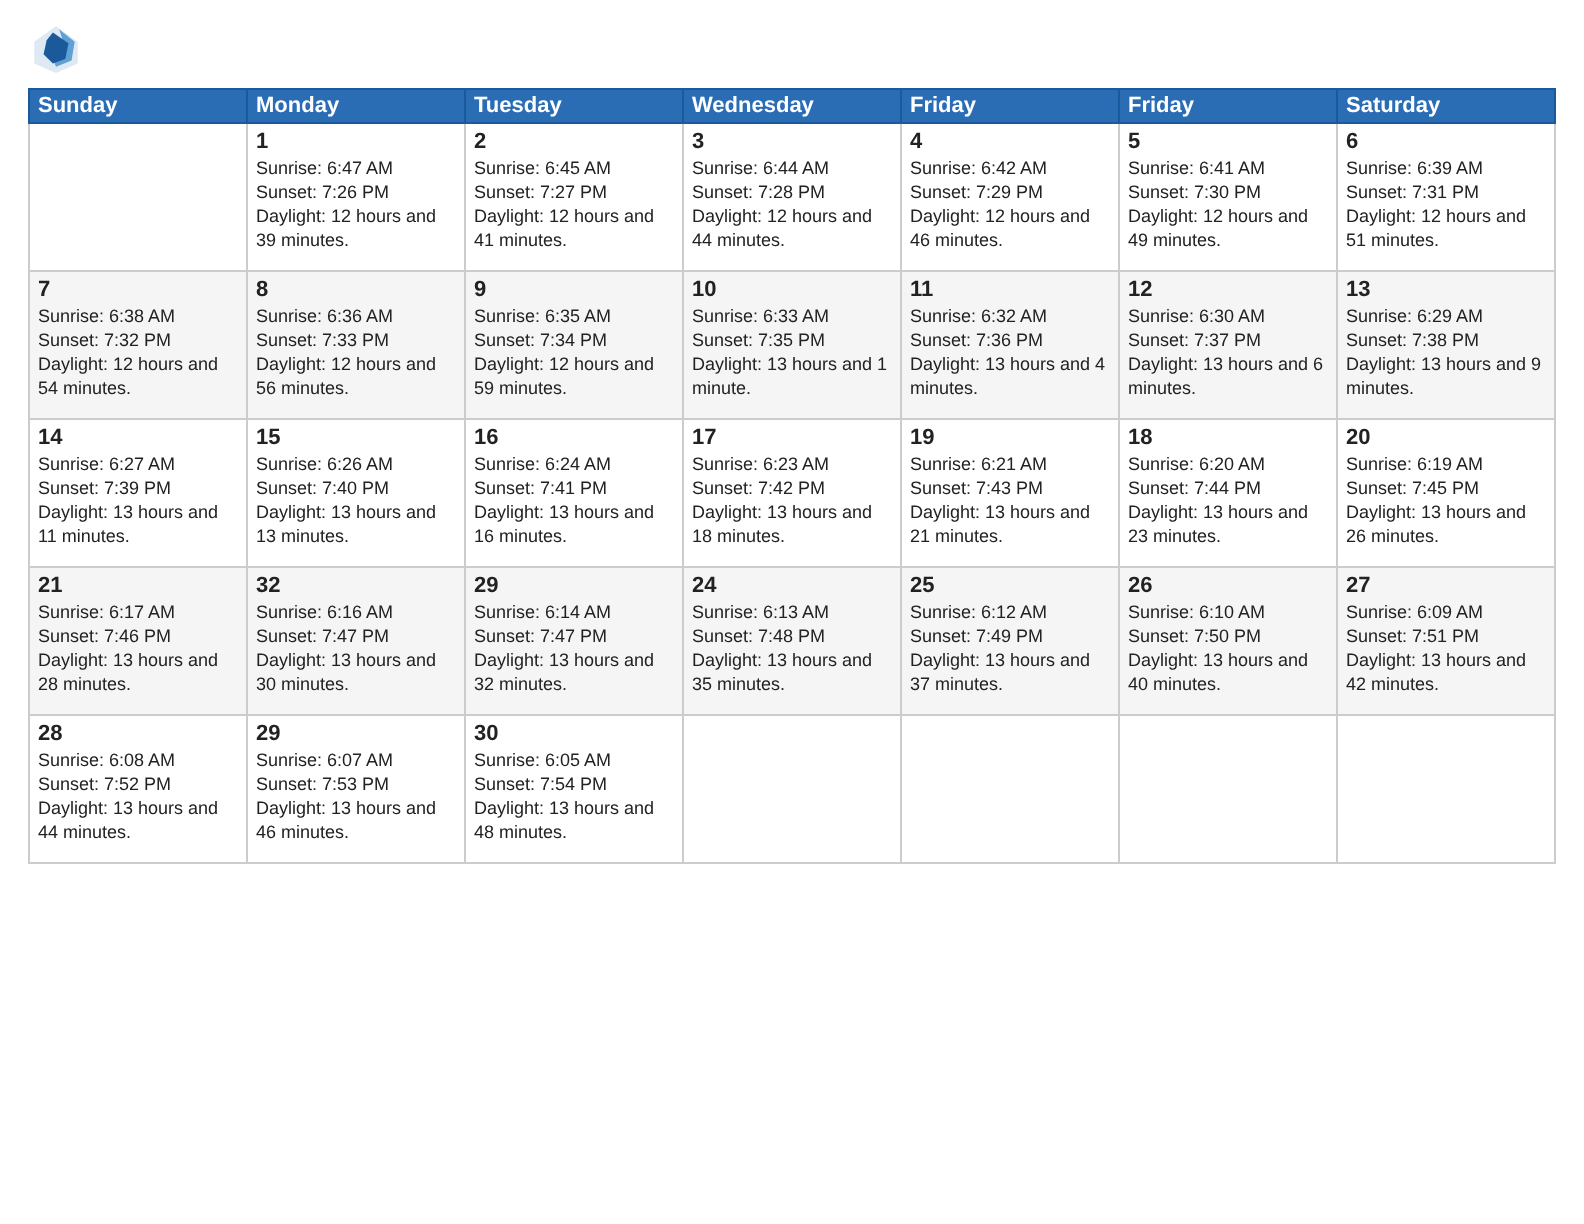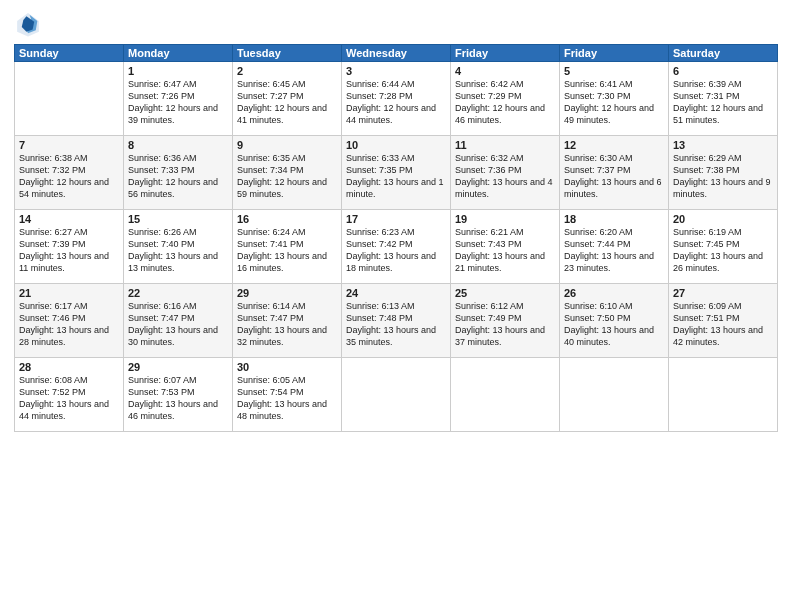--- a/index.html
+++ b/index.html
@@ -217,21 +217,21 @@
             <span class="day-num">20</span>
             <div class="cell-text">Sunrise: 6:19 AM<br>Sunset: 7:45 PM<br>Daylight: 13 hours and 26 minutes.</div>
           </td>
         </tr>
         <tr>
           <td>
             <span class="day-num">21</span>
             <div class="cell-text">Sunrise: 6:17 AM<br>Sunset: 7:46 PM<br>Daylight: 13 hours and 28 minutes.</div>
           </td>
           <td>
-            <span class="day-num">22</span>
+            <span class="day-num">32</span>
             <div class="cell-text">Sunrise: 6:16 AM<br>Sunset: 7:47 PM<br>Daylight: 13 hours and 30 minutes.</div>
           </td>
           <td>
             <span class="day-num">29</span>
             <div class="cell-text">Sunrise: 6:14 AM<br>Sunset: 7:47 PM<br>Daylight: 13 hours and 32 minutes.</div>
           </td>
           <td>
             <span class="day-num">24</span>
             <div class="cell-text">Sunrise: 6:13 AM<br>Sunset: 7:48 PM<br>Daylight: 13 hours and 35 minutes.</div>
           </td>

